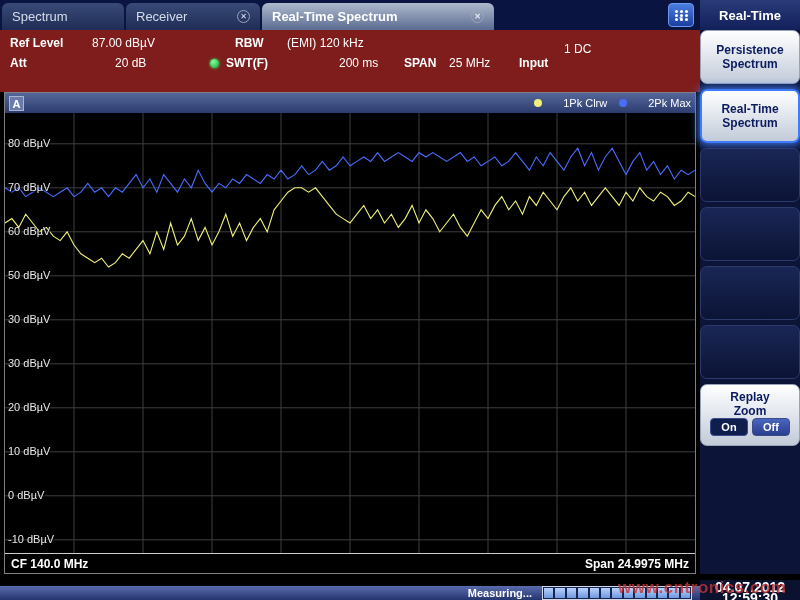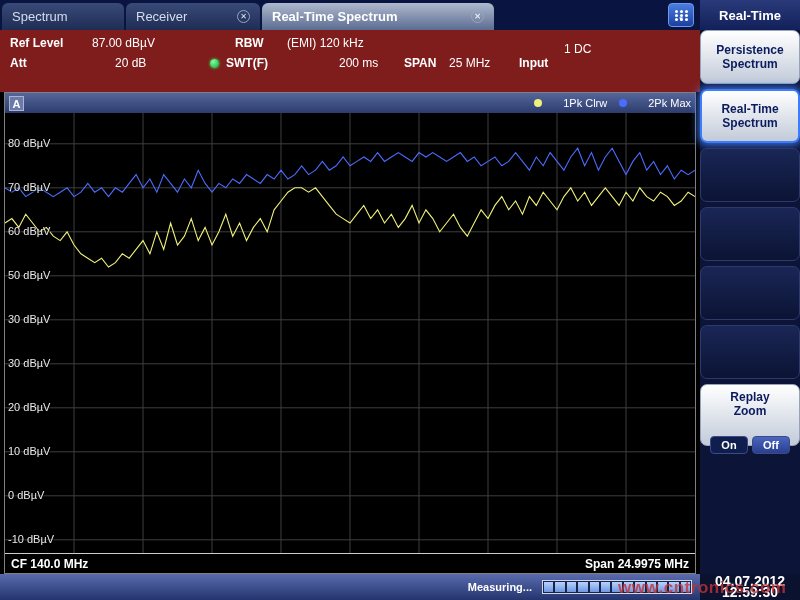--- a/index.html
+++ b/index.html
@@ -57,27 +57,27 @@
   .sk-header { height:30px; background:linear-gradient(#2a3a7a,#12205a); color:#fff; font-weight:bold;
                font-size:13px; display:flex; align-items:center; justify-content:center; }
   .skeys { display:flex; flex-direction:column; gap:5px; }
   .skey { border-radius:7px; display:flex; flex-direction:column; align-items:center; justify-content:center;
           text-align:center; white-space:pre-line; font-size:12px; font-weight:bold; cursor:pointer; }
   .skey.normal, .skey.active { height:54px; background:linear-gradient(180deg,#ffffff,#c2cbd9);
           border:1px solid #97a3b6; color:#0b1b5e; }
   .skey.active { border:2px solid #3d7bff; box-shadow:0 0 8px 2px rgba(70,130,255,.85); }
   .skey.empty { height:54px; background:linear-gradient(180deg,#1a2656,#0b1434); border:1px solid #2c3a6e; }
   .skey.toggle-key { height:62px; justify-content:flex-start; padding-top:5px; }
-  .toggle-row { display:flex; gap:4px; margin-top:18px; width:80px; }
+  .toggle-row { display:flex; gap:4px; margin-top:0; width:80px; }
   .toggle-opt { flex:1; height:18px; line-height:17px; font-size:11px; font-weight:bold; text-align:center;
                 border-radius:4px; background:#101e4e; color:#fff; border:1px solid #3a4a8a; }
   .toggle-opt.sel { background:linear-gradient(#4a66c0,#2a3f8e); }
 
   
-  .statusbar { position:absolute; left:0; bottom:0; width:800px; height:26px;
+  .statusbar { position:absolute; left:0; bottom:0; width:800px; height:14px;
                background:linear-gradient(180deg,#5a6cae,#24346e); display:flex; align-items:center; }
   .sb-spacer { flex:1; }
   .measuring { font-size:11px; font-weight:bold; color:#fff; margin-right:10px; }
   .progress { width:150px; height:14px; border:1px solid #d0d8ea; background:#16254e; display:flex;
               padding:1px; gap:2px; margin-right:8px; }
   .segment { flex:1; background:linear-gradient(#b8d2ff,#6f97e0); }
   .datetime { width:100px; height:26px; background:#0a1230; display:flex; flex-direction:column;
               justify-content:center; align-items:center; font-size:14px; font-weight:bold; color:#fff;
               line-height:11px; }
   .watermark { position:absolute; left:618px; top:578px; font-size:17px; font-weight:bold;

